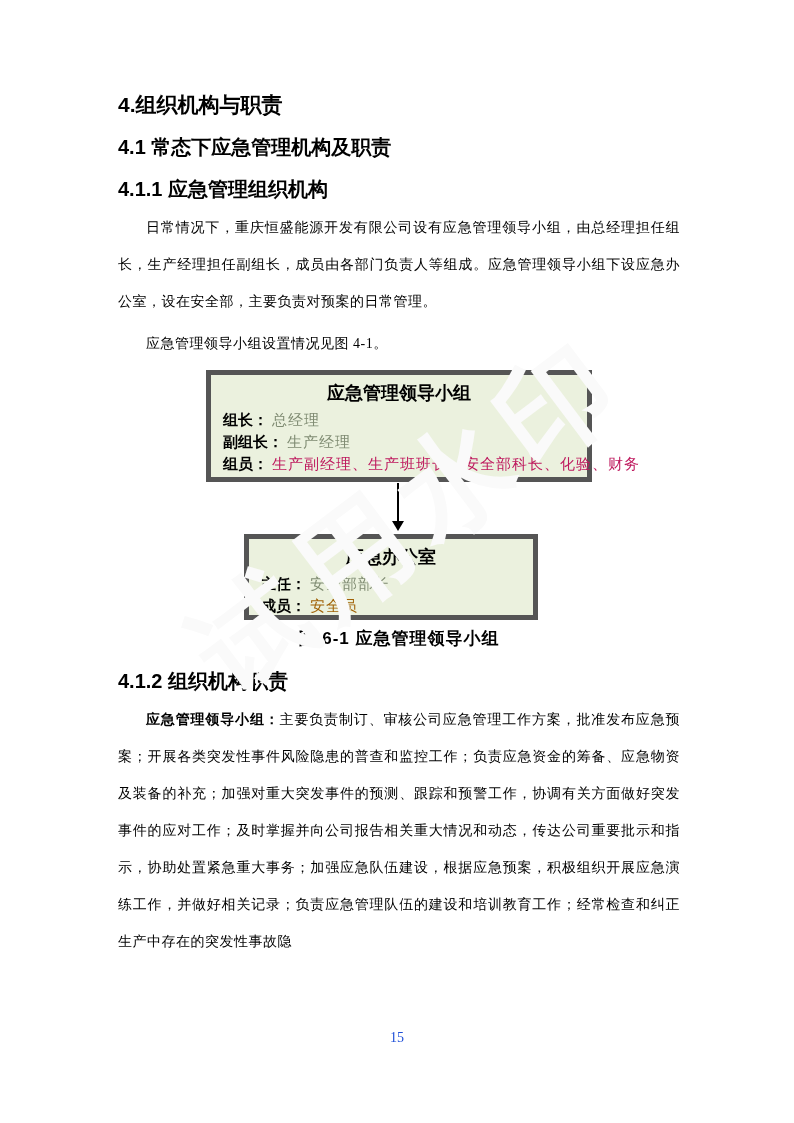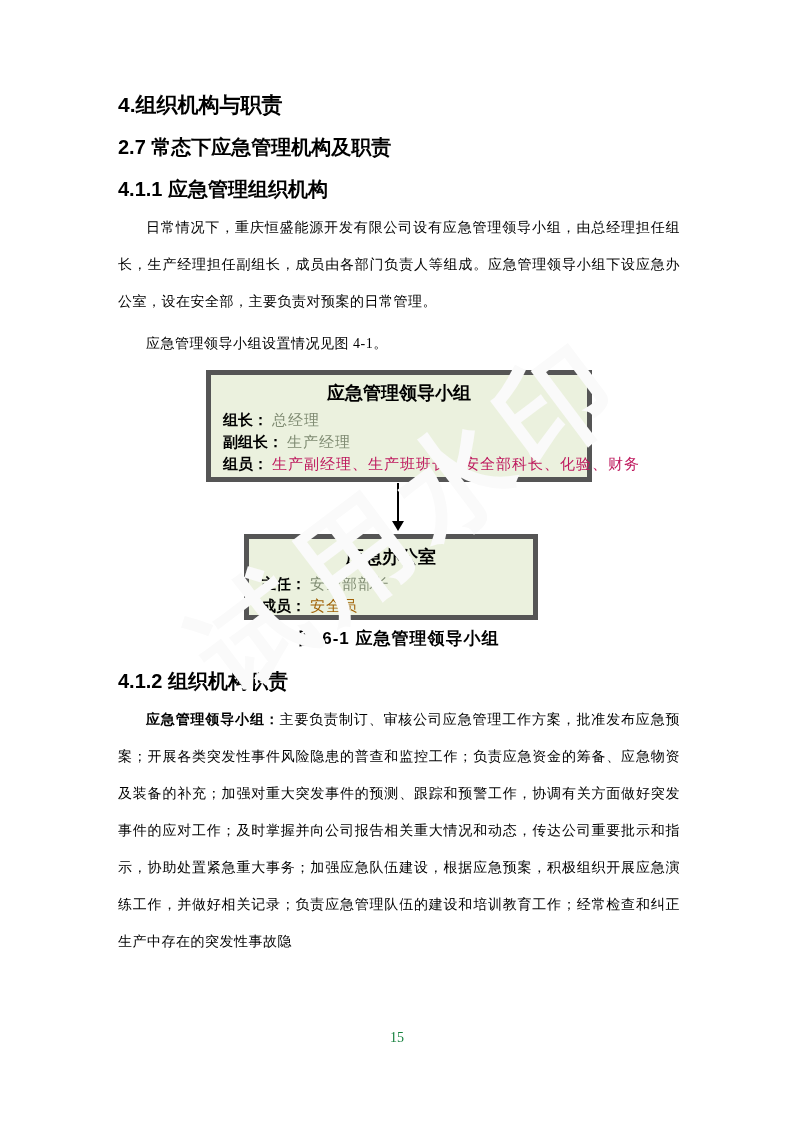--- a/index.html
+++ b/index.html
@@ -81,21 +81,21 @@
     font-family:"Liberation Serif","DejaVu Serif",serif;
   }
 </style>
 </head>
 <body>
 
 <div class="page">
   <div class="content">
 
     <h1 class="h-main">4.组织机构与职责</h1>
-    <h2 class="h-sub">2.7 常态下应急管理机构及职责</h2>
+    <h2 class="h-sub">4.1 常态下应急管理机构及职责</h2>
     <h2 class="h-sub">4.1.1 应急管理组织机构</h2>
 
     <p class="body-p">日常情况下，重庆恒盛能源开发有限公司设有应急管理领导小组，由总经理担任组长，生产经理担任副组长，成员由各部门负责人等组成。应急管理领导小组下设应急办公室，设在安全部，主要负责对预案的日常管理。</p>
     <p class="body-p">应急管理领导小组设置情况见图 4-1。</p>
 
     <div class="figure">
 
       <div class="fbox box1" style="background: rgb(235, 241, 222); border-color: rgb(85, 85, 85);">
         <div class="fbox-title">应急管理领导小组</div>
         <div class="frow">
@@ -126,14 +126,14 @@
     </div>
 
     <div class="caption">图 6-1 应急管理领导小组</div>
 
     <h2 class="h-sub after-caption">4.1.2 组织机构职责</h2>
 
     <p class="body-p"><span class="lead-strong">应急管理领导小组：</span><span>主要负责制订、审核公司应急管理工作方案，批准发布应急预案；开展各类突发性事件风险隐患的普查和监控工作；负责应急资金的筹备、应急物资及装备的补充；加强对重大突发事件的预测、跟踪和预警工作，协调有关方面做好突发事件的应对工作；及时掌握并向公司报告相关重大情况和动态，传达公司重要批示和指示，协助处置紧急重大事务；加强应急队伍建设，根据应急预案，积极组织开展应急演练工作，并做好相关记录；负责应急管理队伍的建设和培训教育工作；经常检查和纠正生产中存在的突发性事故隐</span></p>
 
   </div>
 
-  <div class="page-number" style="color: #15803d;">15</div>
+  <div class="page-number" style="color: #1d4ed8;">15</div>
 </div>
 
 </body></html>

